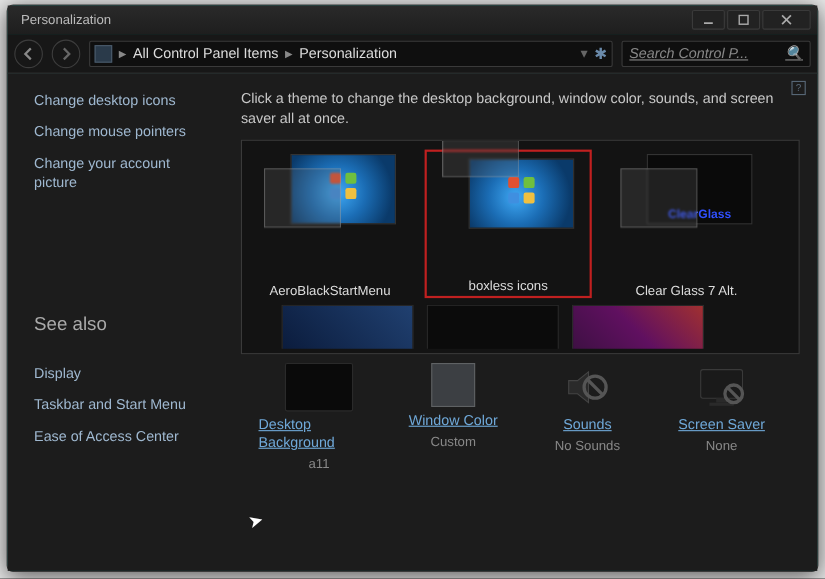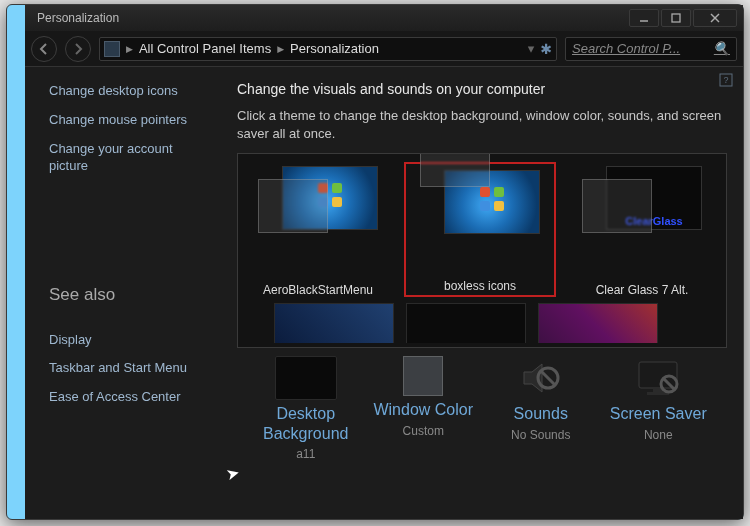--- a/index.html
+++ b/index.html
@@ -10,27 +10,26 @@
     color: #c8c8c8;
     width: 750px;
     height: 526px;
     overflow: hidden;
     position: relative;
   }
   .window {
     position: absolute;
     left: 6px; top: 4px;
     width: 738px; height: 516px;
-    background: #7dd3fc;
+    background: #0f766e;
     border: 1px solid #3a3a3a;
     border-radius: 6px;
     box-shadow: 0 4px 20px rgba(0,0,0,0.6);
     display: flex;
     flex-direction: column;
-    padding-left: 18px;
   }
   
   .titlebar {
     height: 26px;
     display: flex;
     align-items: center;
     padding: 0 6px 0 12px;
     background: linear-gradient(#2a2a2a,#1e1e1e);
   }
   .titlebar .title { flex: 1; font-size: 12px; color: #bbb; }
@@ -223,21 +222,21 @@
     background: #0a0a0a;
     border: 1px solid #2a2a2a;
     border-radius: 2px;
   }
   .opt-ico.square {
     width: 40px; height: 40px;
     background: rgba(120,130,140,0.35);
     border: 1px solid rgba(180,180,180,0.3);
   }
   .opt-ico.sounds svg, .opt-ico.saver svg { width: 46px; height: 40px; }
-  .opt-title { font-size: 16px; color: #6fa8d8; text-align: center; line-height: 1.2; }
+  .opt-title { font-size: 13px; color: #6fa8d8; text-align: left; line-height: 1.2; text-decoration: underline; }
   .opt-val { font-size: 12px; color: #888; }
   .help-icon { position: absolute; right: 10px; top: 6px; width: 14px; height: 14px; color: #5a6a7a; }
   .cursor {
     position: absolute;
     left: 226px; top: 464px;
     color: #fff;
     font-size: 16px;
     pointer-events: none;
     transform: rotate(-15deg);
   }
@@ -310,21 +309,20 @@
       <div class="sidelink">Ease of Access Center</div>
     </div>
 
     <div class="main">
       <span class="help-icon">
         <svg viewBox="0 0 14 14">
             <rect x="1" y="1" width="12" height="12" fill="none" stroke="#5a6a7a"></rect>
             <text x="7" y="10" text-anchor="middle" font-size="9" fill="#5a6a7a">?</text>
           </svg>
       </span>
-      <div class="heading">Change the visuals and sounds on your computer</div>
       <div class="sub">Click a theme to change the desktop background, window color, sounds, and screen saver all at once.</div>
 
       <div class="themebox">
         <div class="themerow">
 
           <div class="themeitem">
             <div class="thumbwrap">
               <div class="desktop-thumb">
                 <div class="flag">
                     <div class="r"></div>

